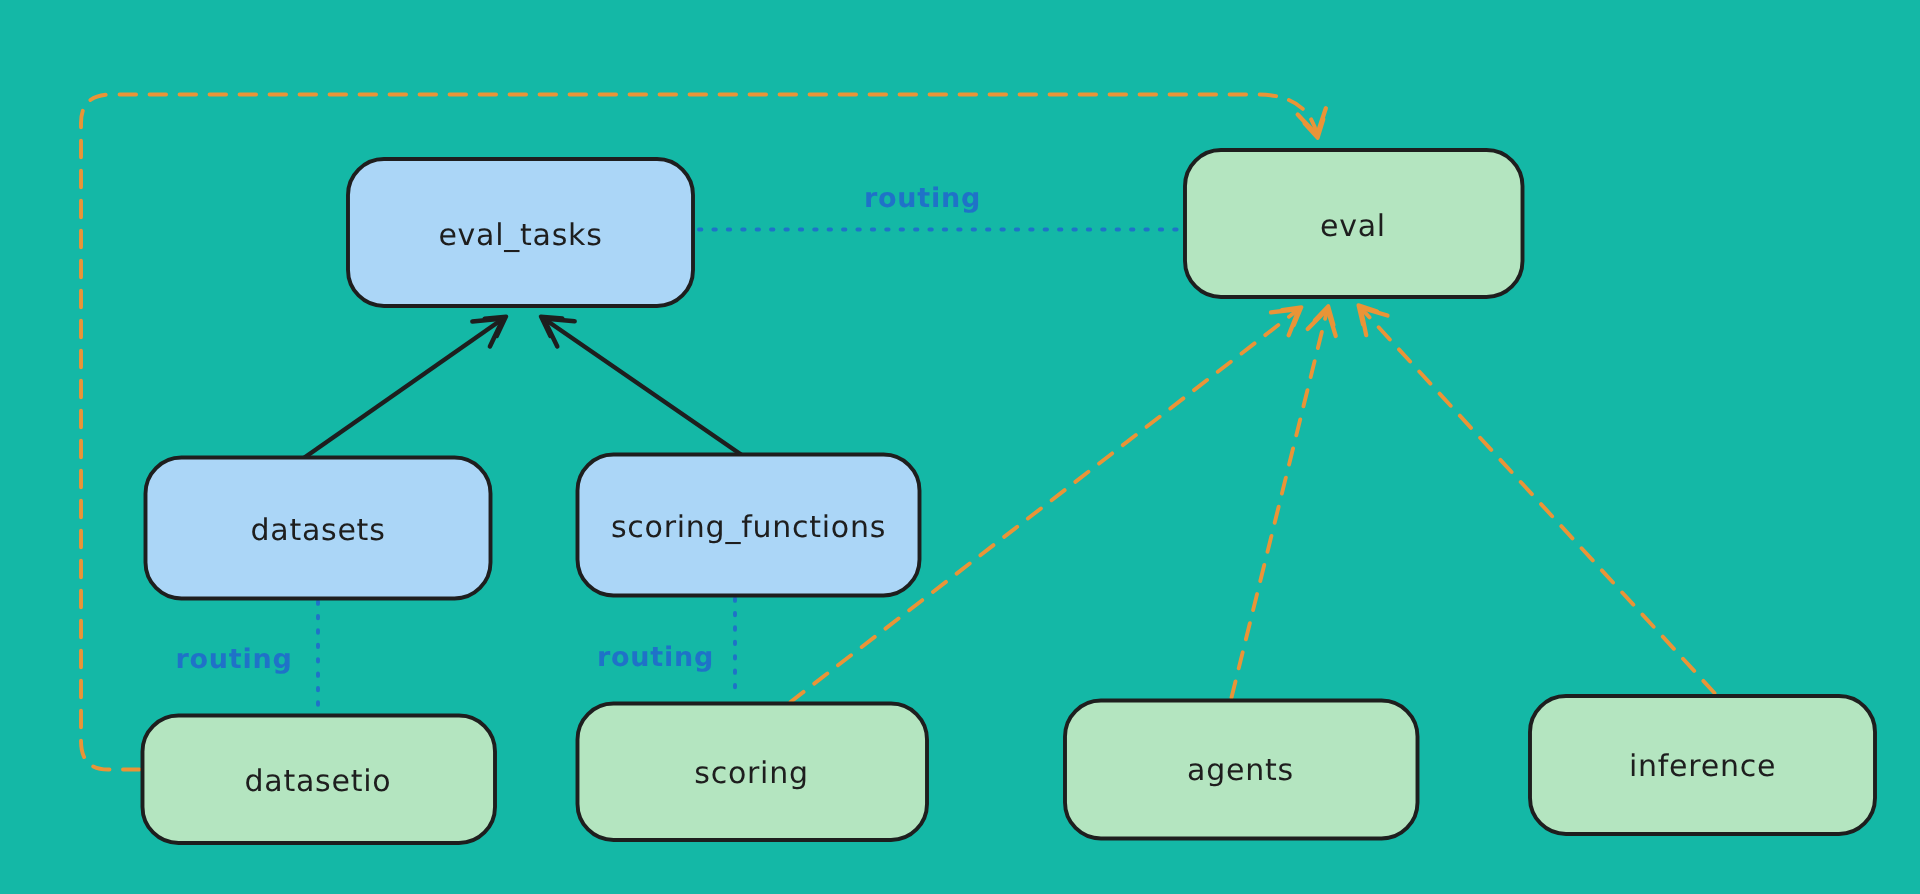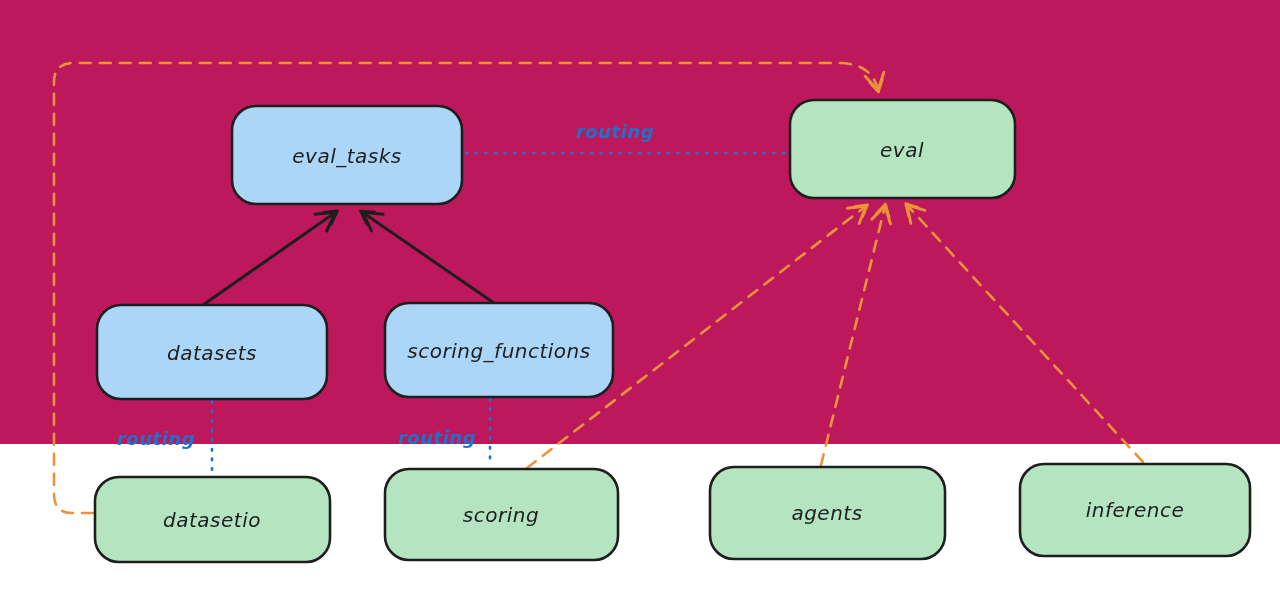--- a/index.html
+++ b/index.html
@@ -7,23 +7,22 @@
     padding: 0;
     background: #ffffff;
     width: 1280px;
     height: 596px;
     overflow: hidden;
     font-family: "DejaVu Sans", "Liberation Sans", sans-serif;
   }
   .canvas-wrap {
     position: relative;
     width: 1280px;
-    height: 444px;
-    background: #be185d;
-    font-style: italic;
+    height: 596px;
+    background: #14b8a6;
   }
   svg { display: block; }
   .node-rect {
     stroke-width: 2.6px;
     stroke-linejoin: round;
   }
   .node-label {
     font-family: "DejaVu Sans", "Liberation Sans", sans-serif;
     font-size: 20px;
     letter-spacing: 0.5px;

